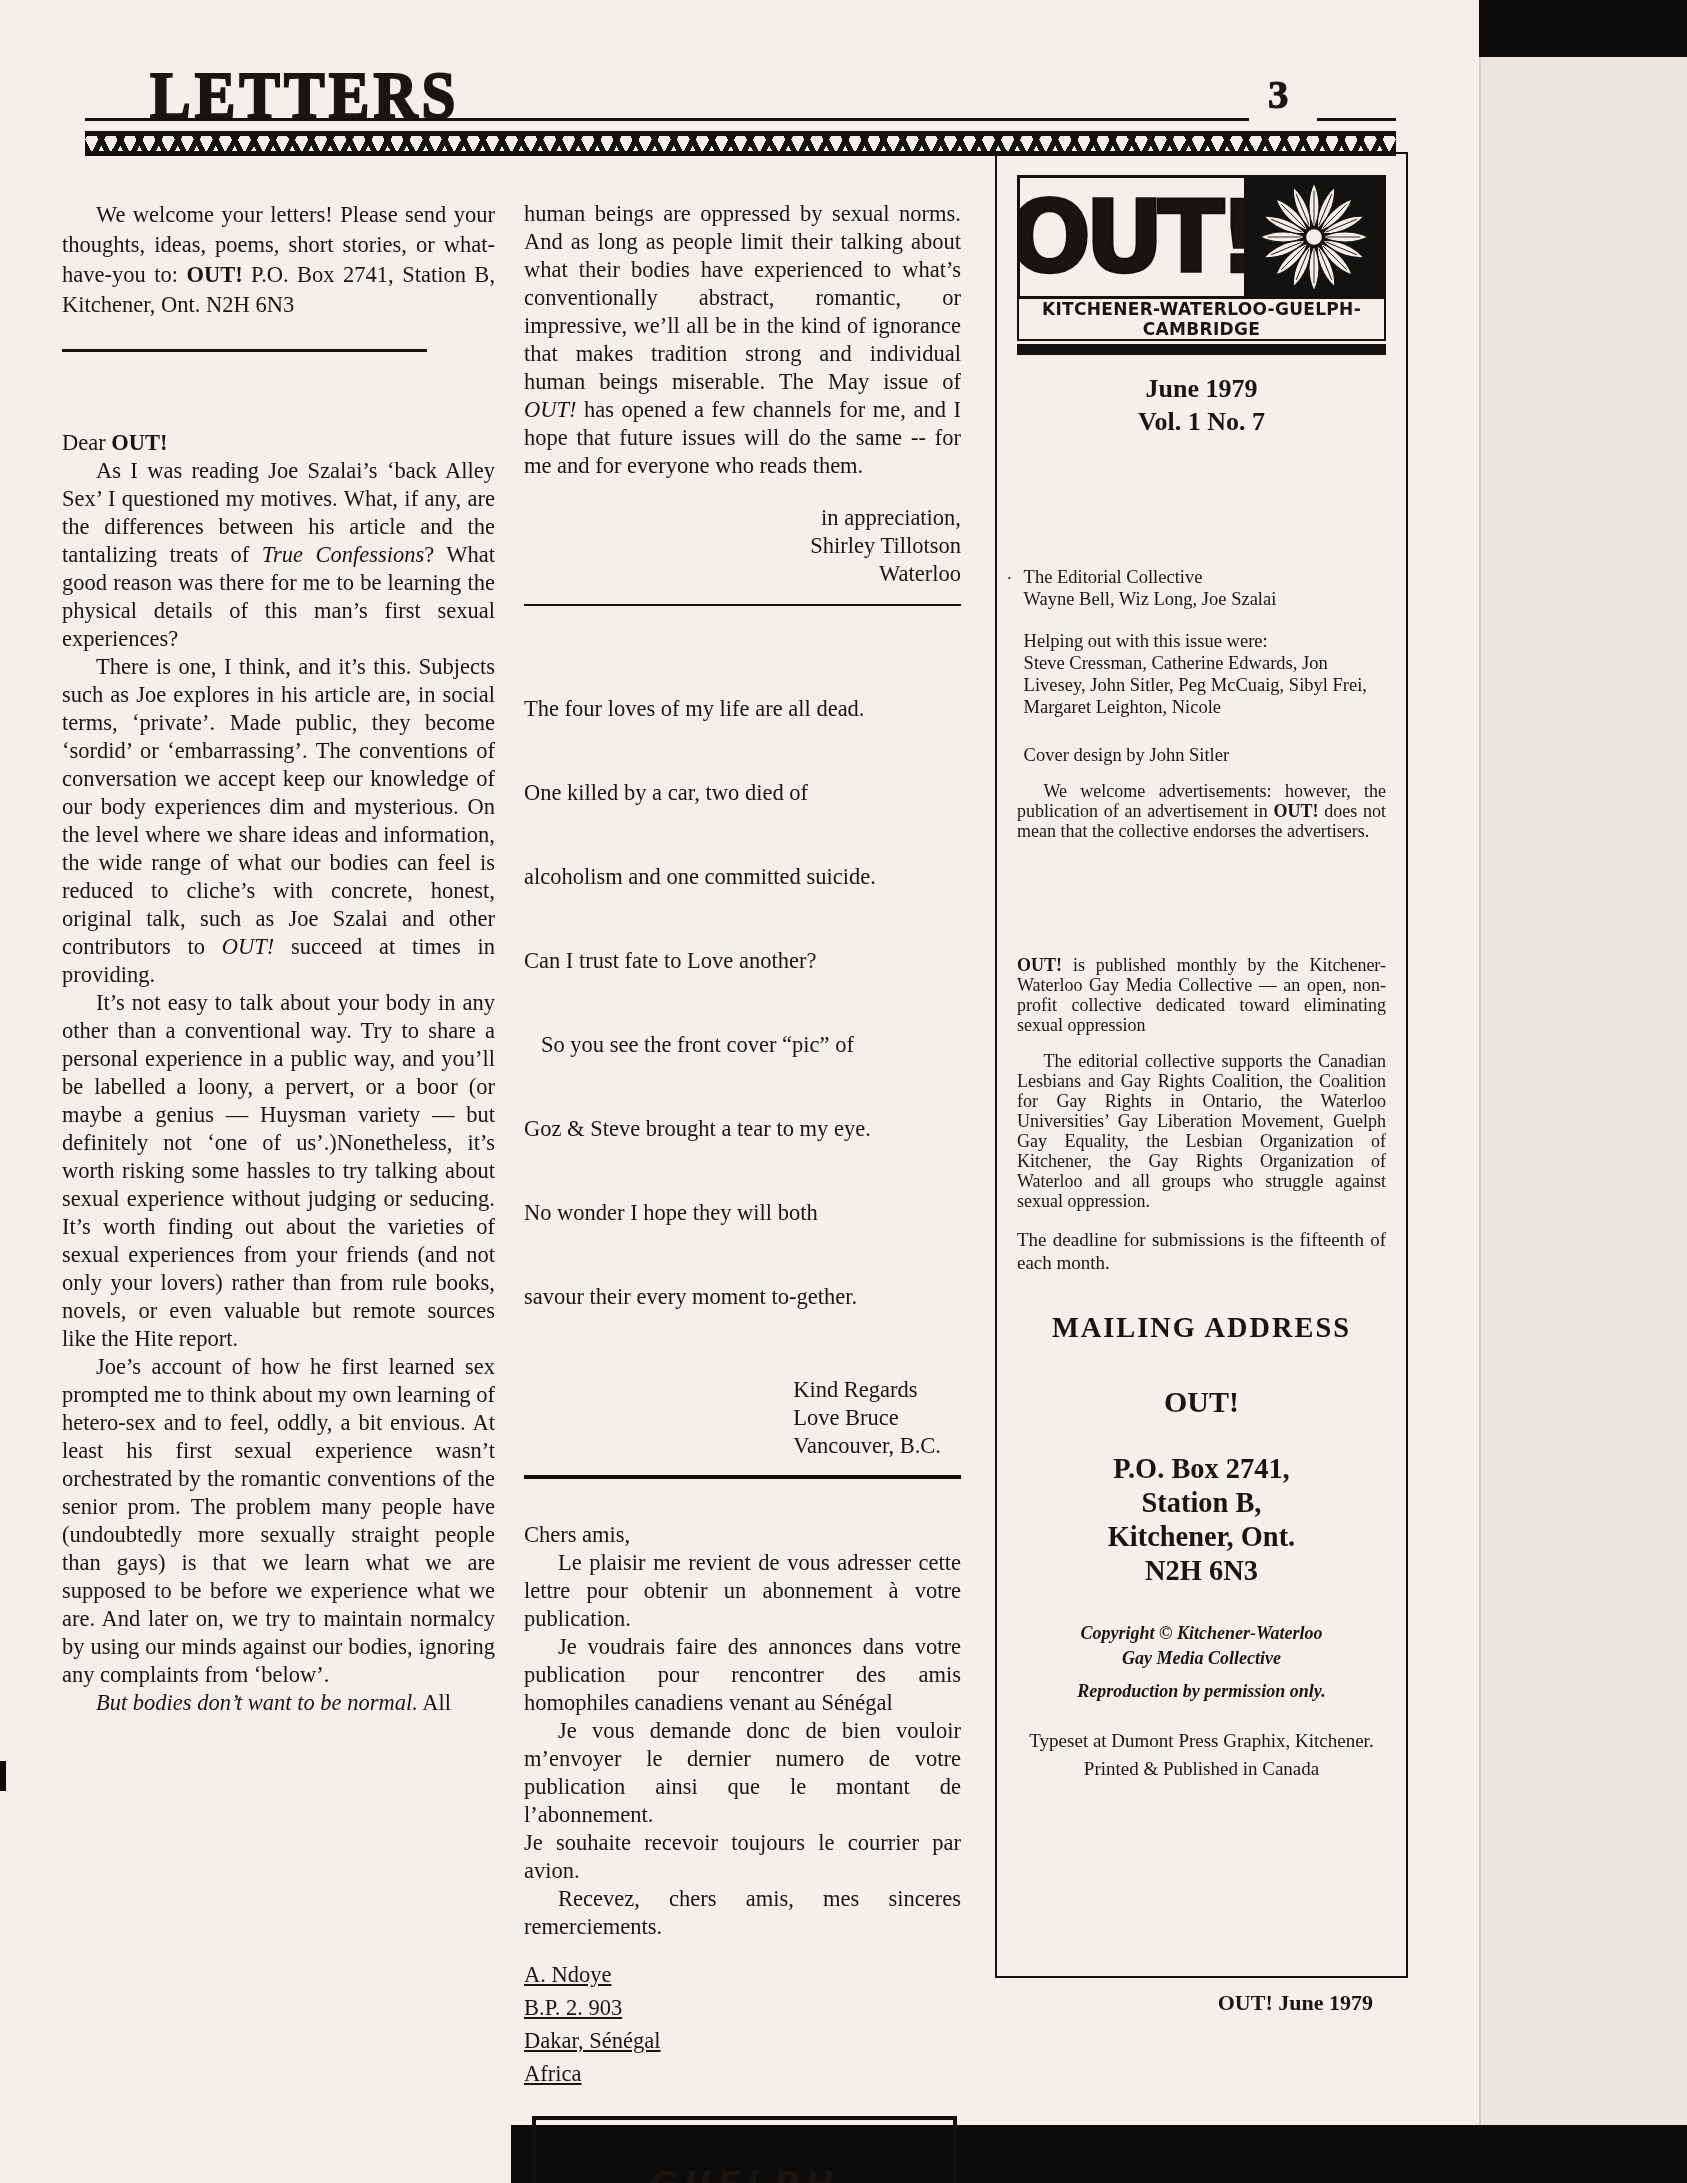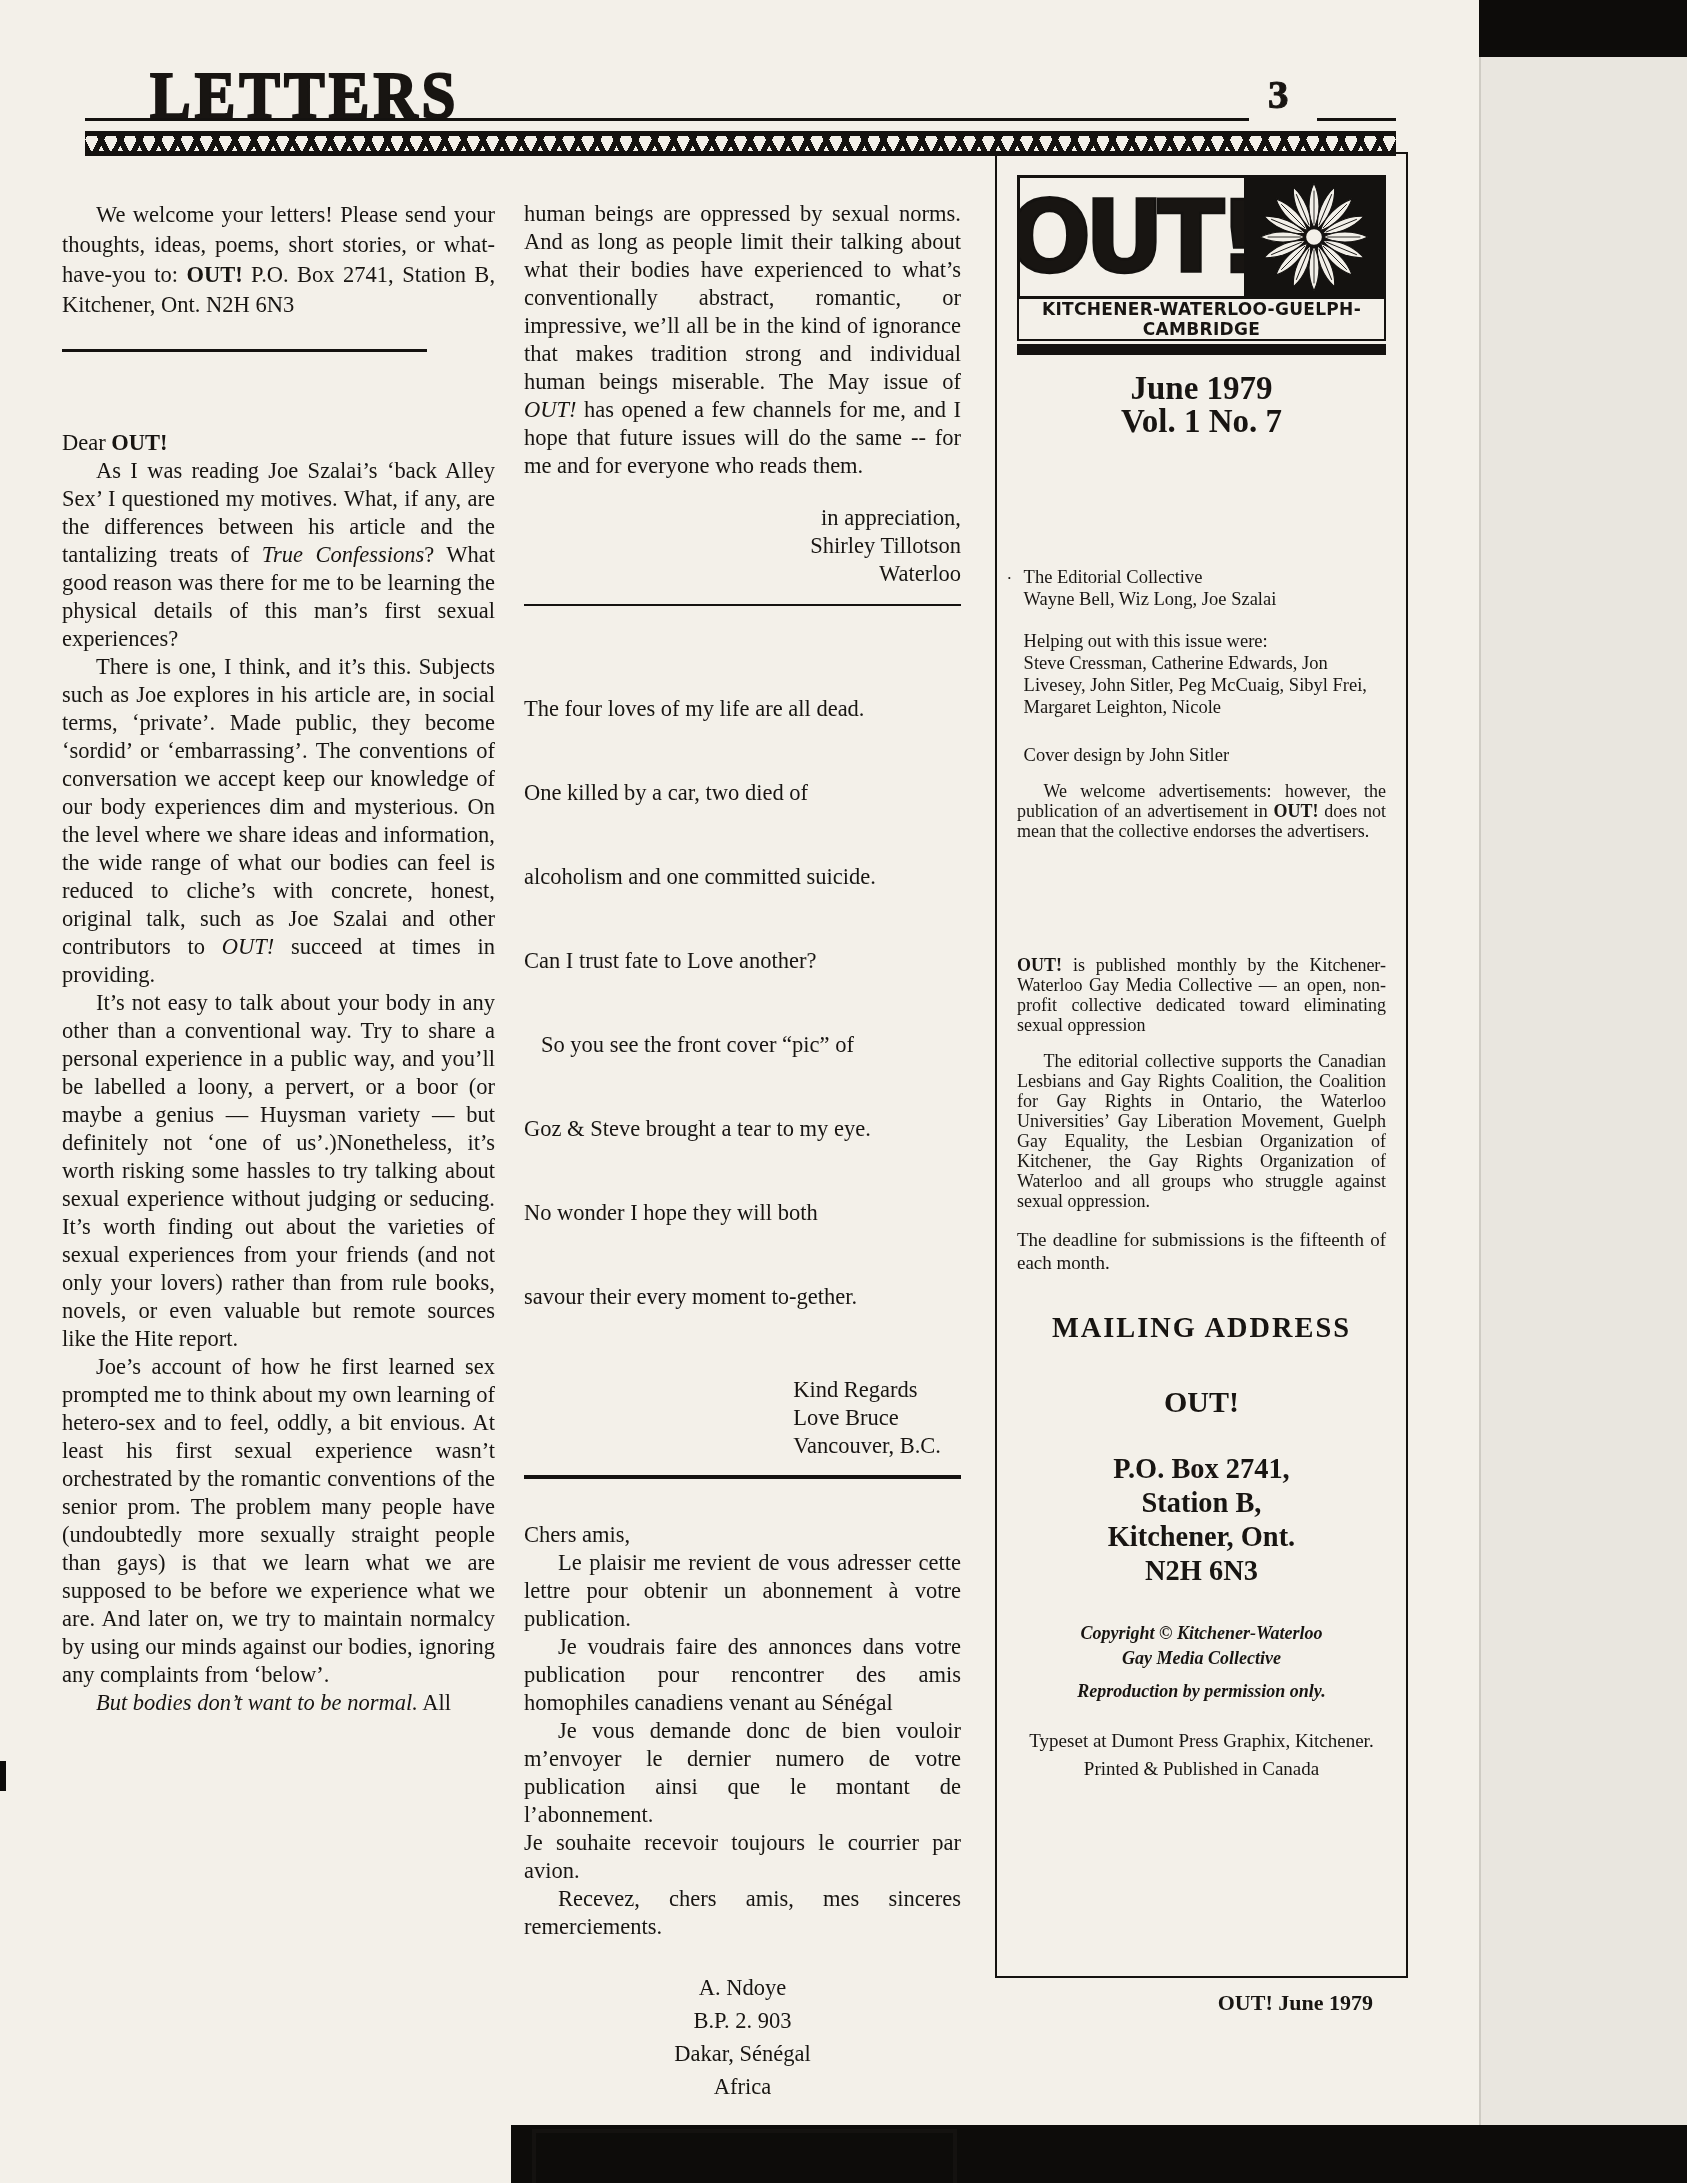--- a/index.html
+++ b/index.html
@@ -34,42 +34,42 @@
   .intro{line-height:30px;}
   .indent{text-indent:34px;}
   .rule-small{width:365px;height:2.6px;background:#141210;margin-top:29px;}
   .salutation{margin-top:77px;}
   .sig-right{text-align:right;font-size:22.5px;line-height:28px;margin-top:24px;}
   .hr-thin{border:none;border-top:2.6px solid #141210;margin:16px 0 0 0;}
   .hr-thick{border:none;border-top:4px solid #141210;margin:14.6px 0 0 0;}
   .letter-lines{margin-top:33px;font-size:22.5px;line-height:28px;white-space:pre-wrap;}
   .sig-block{margin:9.3px 20px 0 auto;width:fit-content;text-align:left;font-size:22.5px;line-height:28px;}
   .french{margin-top:42px;}
-  .sig-ndoye{text-align:center;font-size:22.5px;line-height:33px;margin-top:30px;}
+  .sig-ndoye{text-align:left;font-size:22.5px;line-height:33px;margin-top:17px;text-decoration:underline;}
   
   .ad-box{box-sizing:border-box;margin:26.5px 0 0 8px;width:425px;height:246px;border:4.6px solid #141210;
           display:flex;flex-direction:column;align-items:center;justify-content:space-evenly;
           font-family:"DejaVu Sans","Liberation Sans",sans-serif;font-style:italic;font-weight:bold;}
   .ad-l1{font-size:34px;letter-spacing:6px;}
   .ad-l2{font-size:77px;letter-spacing:1.3px;line-height:66px;}
   
   #col3{position:absolute;left:995px;top:152px;width:413px;height:1826px;box-sizing:border-box;
         border:2.6px solid #141210;}
   .c3-inner{padding:0 20px;}
   .masthead{margin-top:21px;}
   .logo{display:flex;height:124px;border:3.3px solid #141210;box-sizing:border-box;}
   .logo-left{flex:1;display:flex;align-items:center;justify-content:center;overflow:hidden;}
   .logo-word{font-family:"DejaVu Sans","Liberation Sans",sans-serif;font-weight:bold;font-size:98px;
              letter-spacing:-6.6px;transform:scaleY(1.02);-webkit-text-stroke:2.6px #141210;}
   .logo-right{width:139px;background:#141210;display:flex;align-items:center;justify-content:center;}
   .region{border:2.6px solid #141210;border-top:none;text-align:center;
           font-family:"DejaVu Sans","Liberation Sans",sans-serif;font-weight:bold;font-size:17px;
           padding:0 0;letter-spacing:0.3px;}
   .blackbar{height:11.2px;background:#141210;margin-top:3.3px;}
-  .issue{margin-top:17px;text-align:center;font-weight:bold;font-size:33px;line-height:33px;}
+  .issue{margin-top:17px;text-align:center;font-weight:bold;font-size:26px;line-height:33px;}
   .c3-small{font-size:18.5px;line-height:22px;}
   .collective{margin-top:128px;margin-left:6.6px;position:relative;}
   .stray-dot{position:absolute;left:-17px;top:1.3px;font-size:17px;}
   .helpers{margin-top:20px;margin-left:6.6px;}
   .cover-credit{margin-top:26.5px;margin-left:6.6px;font-size:18.5px;}
   .c3-just{font-size:18px;line-height:20px;text-align:justify;}
   .about{margin-top:114px;}
   .adsnote{margin-top:14.6px;text-indent:26.5px;}
   .supports{margin-top:16px;text-indent:26.5px;}
   .subs{margin-top:91px;font-size:19px;line-height:22.5px;text-align:justify;}

